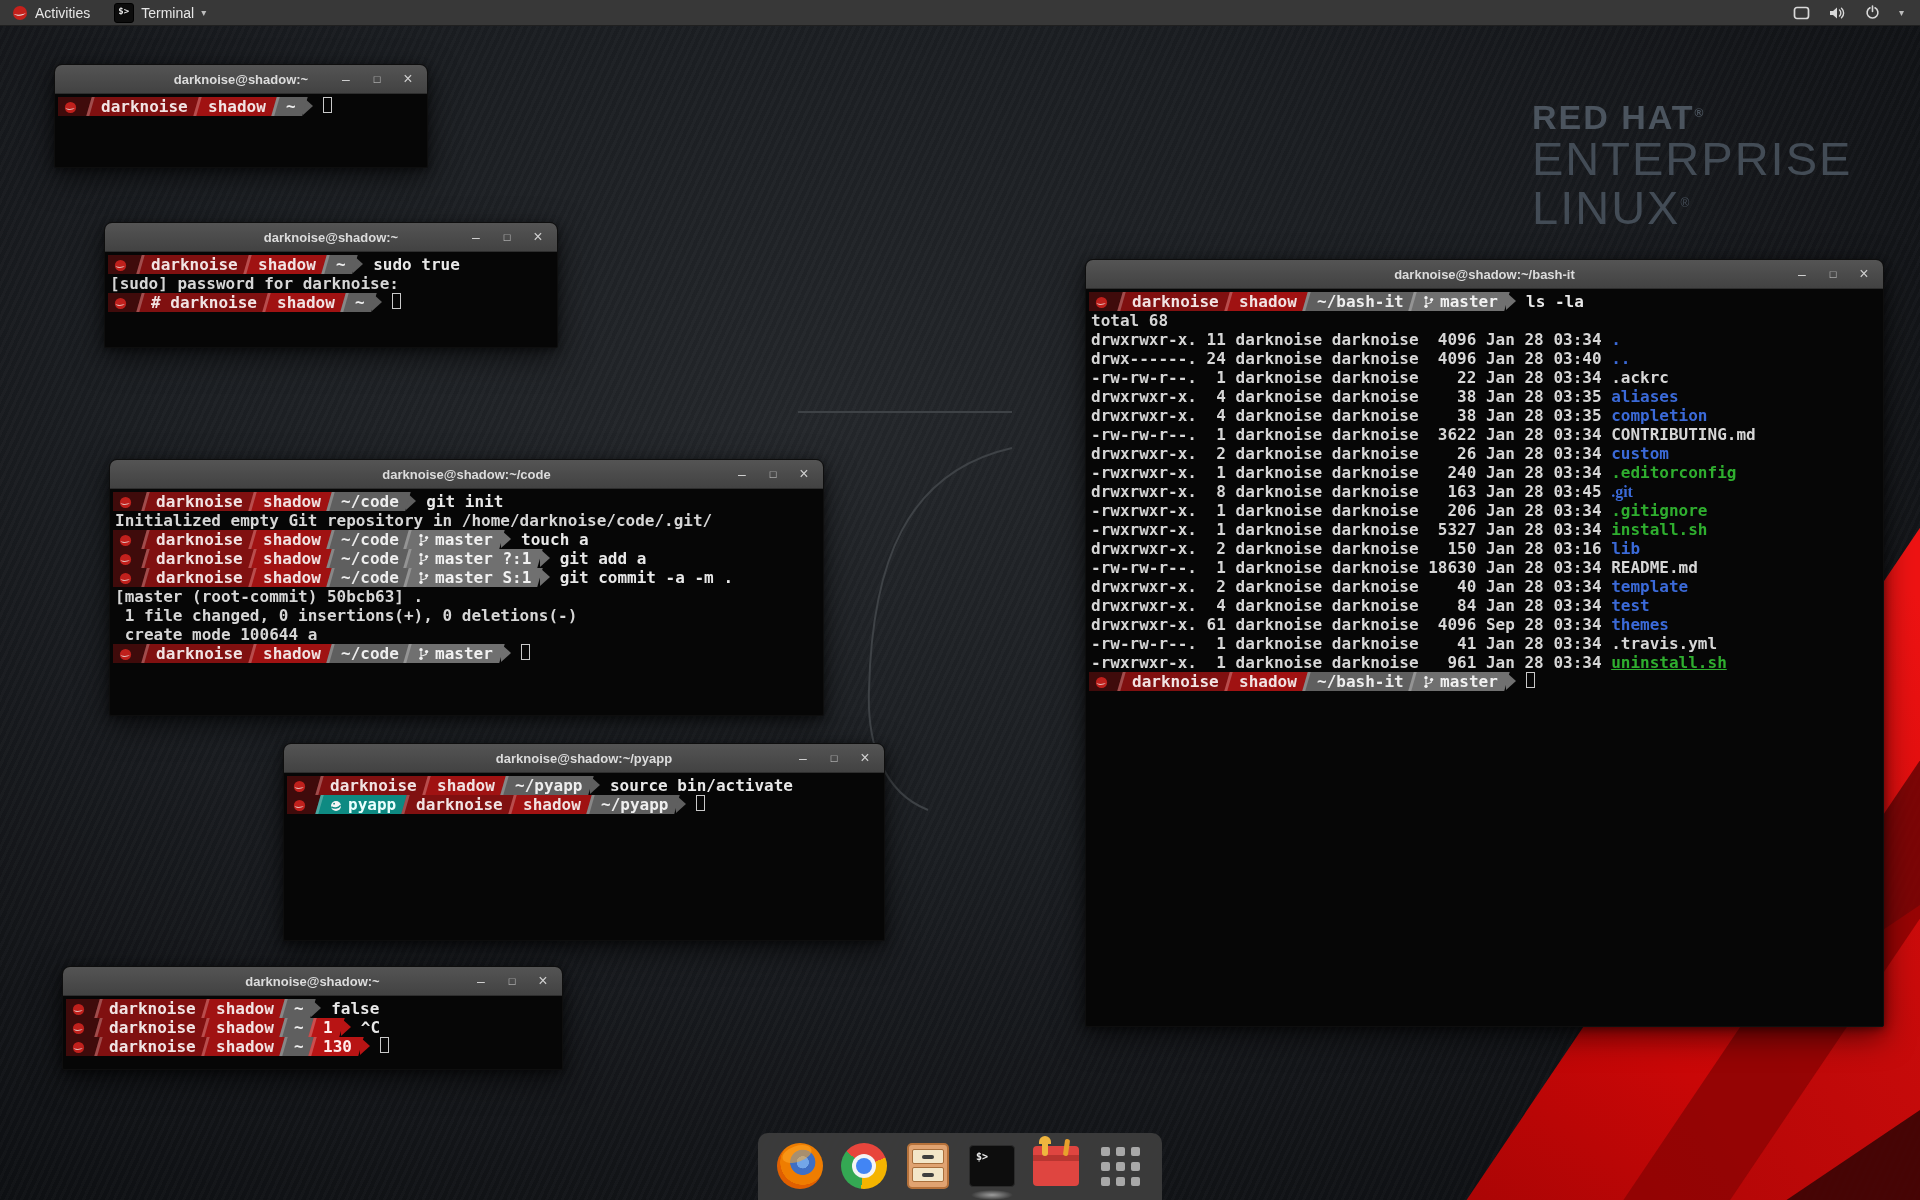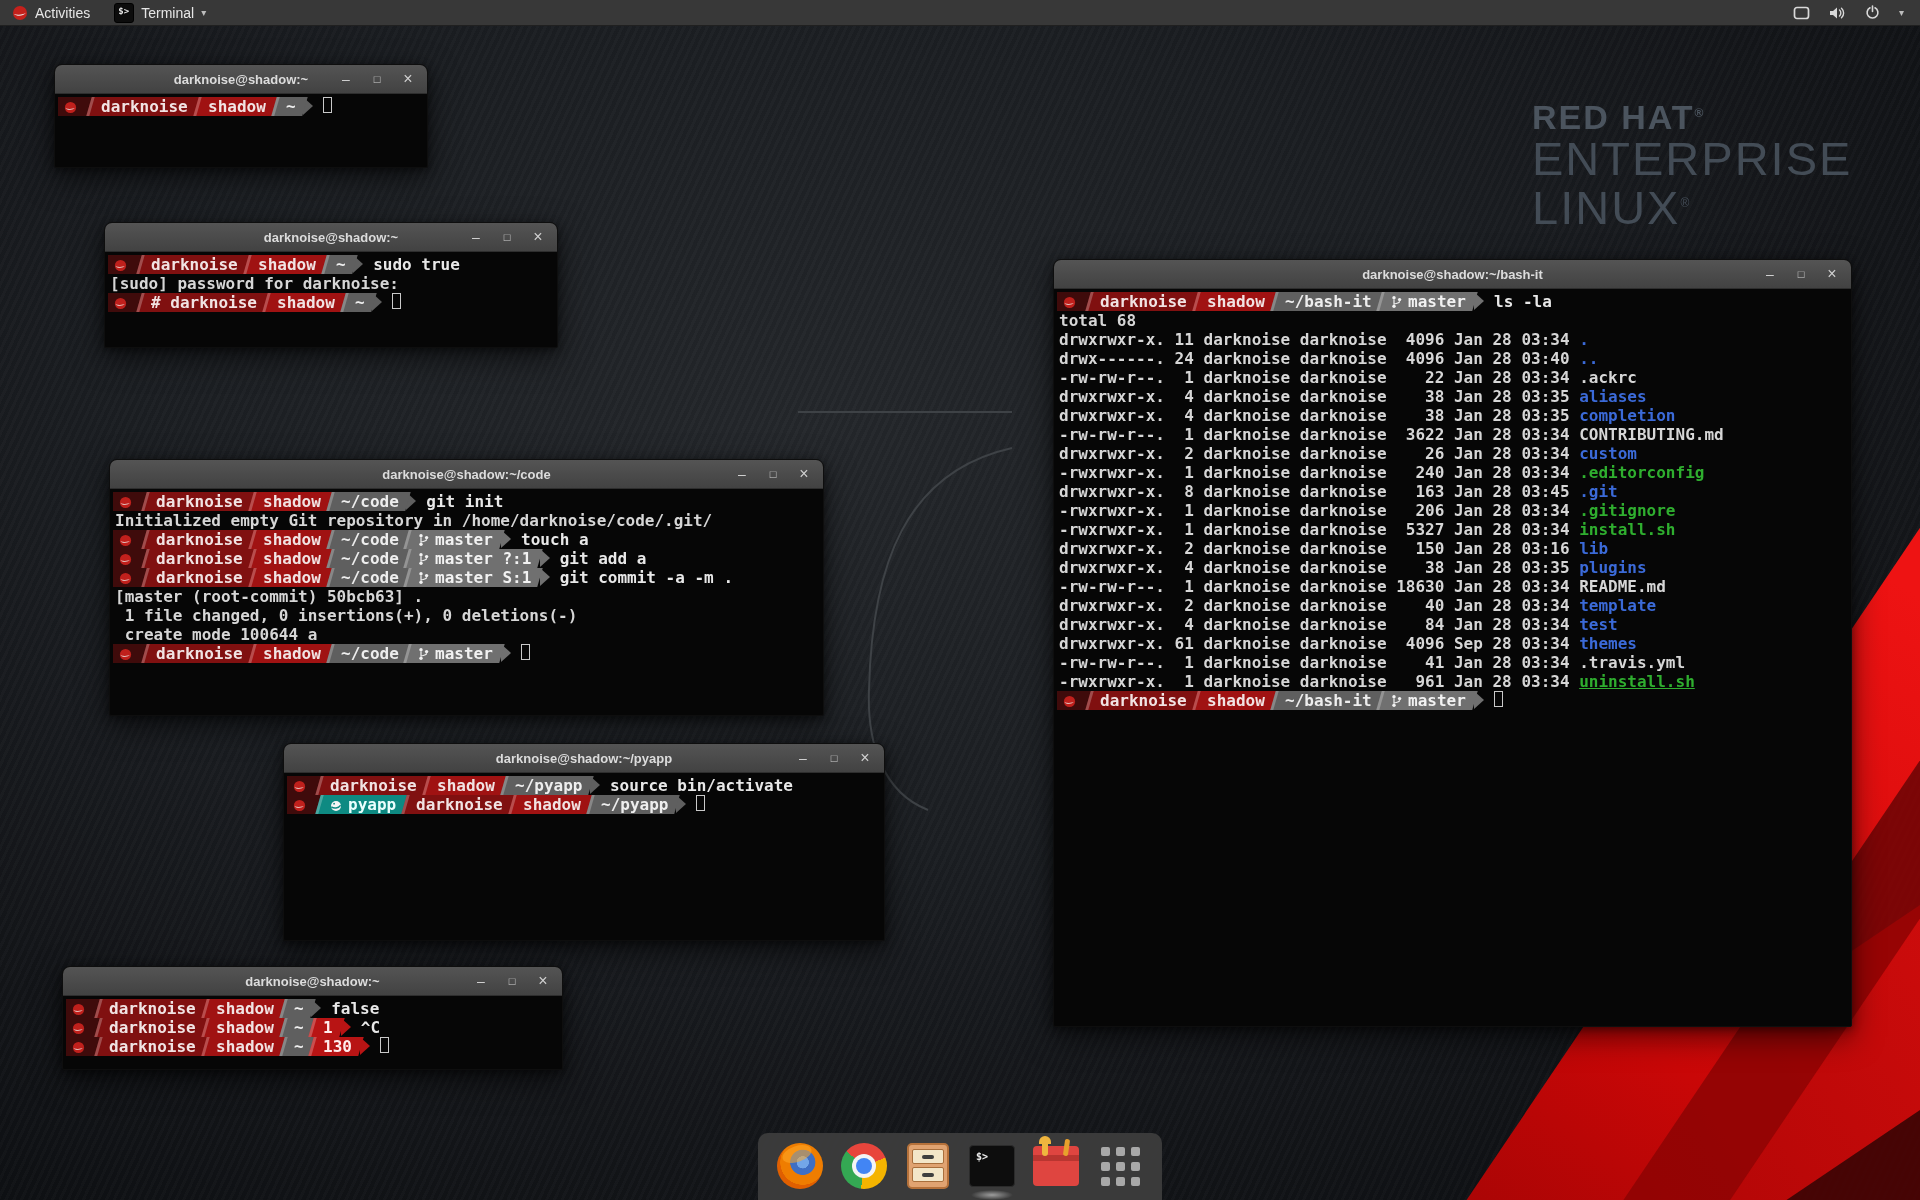--- a/index.html
+++ b/index.html
@@ -277,21 +277,21 @@
         <div class="t-line"><span class="pl-seg pl-first" style="background: rgb(63, 11, 11);"><span class="pl-in"><svg class="seg-icon" width="13" height="13" viewBox="0 0 13 13">
                 <circle cx="6.5" cy="6.5" r="5.6" fill="#c0201c"></circle>
                 <path d="M1.4 7.3 C4 9.5 9 9.4 11.6 6.3 C10 8.2 4.4 8.4 1.4 7.3 Z" fill="#ecebe8"></path>
               </svg></span></span><span class="pl-seg pl-div" style="background: rgb(128, 16, 16);"><span class="pl-in" style="color: rgb(241, 227, 227);"><span>darknoise</span></span></span><span class="pl-seg pl-div" style="background: rgb(160, 18, 18);"><span class="pl-in" style="color: rgb(241, 227, 227);"><span>shadow</span></span></span><span class="pl-seg pl-div" style="background: rgb(95, 95, 95);"><span class="pl-in" style="color: rgb(238, 238, 238);"><span>~</span></span></span><span class="pl-seg pl-div" style="background: rgb(184, 20, 20);"><span class="pl-in" style="color: rgb(255, 236, 236);"><span>1</span></span></span><span class="pl-arrow" style="border-left-color: rgb(184, 20, 20);"></span><span class="cmd">^C</span></div>
         <div class="t-line"><span class="pl-seg pl-first" style="background: rgb(63, 11, 11);"><span class="pl-in"><svg class="seg-icon" width="13" height="13" viewBox="0 0 13 13">
                 <circle cx="6.5" cy="6.5" r="5.6" fill="#c0201c"></circle>
                 <path d="M1.4 7.3 C4 9.5 9 9.4 11.6 6.3 C10 8.2 4.4 8.4 1.4 7.3 Z" fill="#ecebe8"></path>
               </svg></span></span><span class="pl-seg pl-div" style="background: rgb(128, 16, 16);"><span class="pl-in" style="color: rgb(241, 227, 227);"><span>darknoise</span></span></span><span class="pl-seg pl-div" style="background: rgb(160, 18, 18);"><span class="pl-in" style="color: rgb(241, 227, 227);"><span>shadow</span></span></span><span class="pl-seg pl-div" style="background: rgb(95, 95, 95);"><span class="pl-in" style="color: rgb(238, 238, 238);"><span>~</span></span></span><span class="pl-seg pl-div" style="background: rgb(184, 20, 20);"><span class="pl-in" style="color: rgb(255, 236, 236);"><span>130</span></span></span><span class="pl-arrow" style="border-left-color: rgb(184, 20, 20);"></span><span class="cursor"></span></div>
       </div>
     </div>
-    <div class="t-window" style="left: 1053px; top: 259px; width: 799px; height: 768px; z-index: 15;">
+    <div class="t-window" style="left: 1085px; top: 259px; width: 799px; height: 768px; z-index: 15;">
       <div class="t-titlebar">
         <span class="t-title">darknoise@shadow:~/bash-it</span>
         <div class="t-btns">
           <span class="t-btn min">–</span>
           <span class="t-btn max">□</span>
           <span class="t-btn close">×</span>
         </div>
       </div>
       <div class="t-body">
         <div class="t-line"><span class="pl-seg pl-first" style="background: rgb(63, 11, 11);"><span class="pl-in"><svg class="seg-icon" width="13" height="13" viewBox="0 0 13 13">
@@ -305,25 +305,24 @@
               </svg><span>master</span></span></span><span class="pl-arrow" style="border-left-color: rgb(112, 112, 112);"></span><span class="cmd">ls -la</span></div>
         <div class="t-line out">total 68</div>
         <div class="t-line out"><span>drwxrwxr-x. 11 darknoise darknoise  4096 Jan 28 03:34 </span><span style="color: rgb(59, 106, 216);">.</span></div>
         <div class="t-line out"><span>drwx------. 24 darknoise darknoise  4096 Jan 28 03:40 </span><span style="color: rgb(59, 106, 216);">..</span></div>
         <div class="t-line out"><span>-rw-rw-r--.  1 darknoise darknoise    22 Jan 28 03:34 </span><span style="color: rgb(214, 214, 214);">.ackrc</span></div>
         <div class="t-line out"><span>drwxrwxr-x.  4 darknoise darknoise    38 Jan 28 03:35 </span><span style="color: rgb(59, 106, 216);">aliases</span></div>
         <div class="t-line out"><span>drwxrwxr-x.  4 darknoise darknoise    38 Jan 28 03:35 </span><span style="color: rgb(59, 106, 216);">completion</span></div>
         <div class="t-line out"><span>-rw-rw-r--.  1 darknoise darknoise  3622 Jan 28 03:34 </span><span style="color: rgb(214, 214, 214);">CONTRIBUTING.md</span></div>
         <div class="t-line out"><span>drwxrwxr-x.  2 darknoise darknoise    26 Jan 28 03:34 </span><span style="color: rgb(59, 106, 216);">custom</span></div>
         <div class="t-line out"><span>-rwxrwxr-x.  1 darknoise darknoise   240 Jan 28 03:34 </span><span style="color: rgb(47, 174, 47);">.editorconfig</span></div>
-        <div class="t-line out"><span>drwxrwxr-x.  8 darknoise darknoise   163 Jan 28 03:45 </span><span style="color: rgb(59, 106, 216);">.git</span></div>
+        <div class="t-line out"><span>drwxrwxr-x.  8 darknoise darknoise   163 Jan 28 03:45 </span><span style="color: rgb(59, 106, 216); font-family: Liberation Serif, serif;">.git</span></div>
         <div class="t-line out"><span>-rwxrwxr-x.  1 darknoise darknoise   206 Jan 28 03:34 </span><span style="color: rgb(47, 174, 47);">.gitignore</span></div>
         <div class="t-line out"><span>-rwxrwxr-x.  1 darknoise darknoise  5327 Jan 28 03:34 </span><span style="color: rgb(47, 174, 47);">install.sh</span></div>
         <div class="t-line out"><span>drwxrwxr-x.  2 darknoise darknoise   150 Jan 28 03:16 </span><span style="color: rgb(59, 106, 216);">lib</span></div>
-        <div class="t-line out"><span>drwxrwxr-x.  4 darknoise darknoise    38 Jan 28 03:35 </span><span style="color: rgb(59, 106, 216);">plugins</span></div>
         <div class="t-line out"><span>-rw-rw-r--.  1 darknoise darknoise 18630 Jan 28 03:34 </span><span style="color: rgb(214, 214, 214);">README.md</span></div>
         <div class="t-line out"><span>drwxrwxr-x.  2 darknoise darknoise    40 Jan 28 03:34 </span><span style="color: rgb(59, 106, 216);">template</span></div>
         <div class="t-line out"><span>drwxrwxr-x.  4 darknoise darknoise    84 Jan 28 03:34 </span><span style="color: rgb(59, 106, 216);">test</span></div>
         <div class="t-line out"><span>drwxrwxr-x. 61 darknoise darknoise  4096 Sep 28 03:34 </span><span style="color: rgb(59, 106, 216);">themes</span></div>
         <div class="t-line out"><span>-rw-rw-r--.  1 darknoise darknoise    41 Jan 28 03:34 </span><span style="color: rgb(214, 214, 214);">.travis.yml</span></div>
         <div class="t-line out"><span>-rwxrwxr-x.  1 darknoise darknoise   961 Jan 28 03:34 </span><span style="color: rgb(47, 174, 47); text-decoration: underline;">uninstall.sh</span></div>
         <div class="t-line"><span class="pl-seg pl-first" style="background: rgb(63, 11, 11);"><span class="pl-in"><svg class="seg-icon" width="13" height="13" viewBox="0 0 13 13">
                 <circle cx="6.5" cy="6.5" r="5.6" fill="#c0201c"></circle>
                 <path d="M1.4 7.3 C4 9.5 9 9.4 11.6 6.3 C10 8.2 4.4 8.4 1.4 7.3 Z" fill="#ecebe8"></path>
               </svg></span></span><span class="pl-seg pl-div" style="background: rgb(128, 16, 16);"><span class="pl-in" style="color: rgb(241, 227, 227);"><span>darknoise</span></span></span><span class="pl-seg pl-div" style="background: rgb(160, 18, 18);"><span class="pl-in" style="color: rgb(241, 227, 227);"><span>shadow</span></span></span><span class="pl-seg pl-div" style="background: rgb(95, 95, 95);"><span class="pl-in" style="color: rgb(238, 238, 238);"><span>~/bash-it</span></span></span><span class="pl-seg pl-div" style="background: rgb(112, 112, 112);"><span class="pl-in" style="color: rgb(242, 242, 242);"><svg class="seg-icon" width="11" height="14" viewBox="0 0 11 14">

